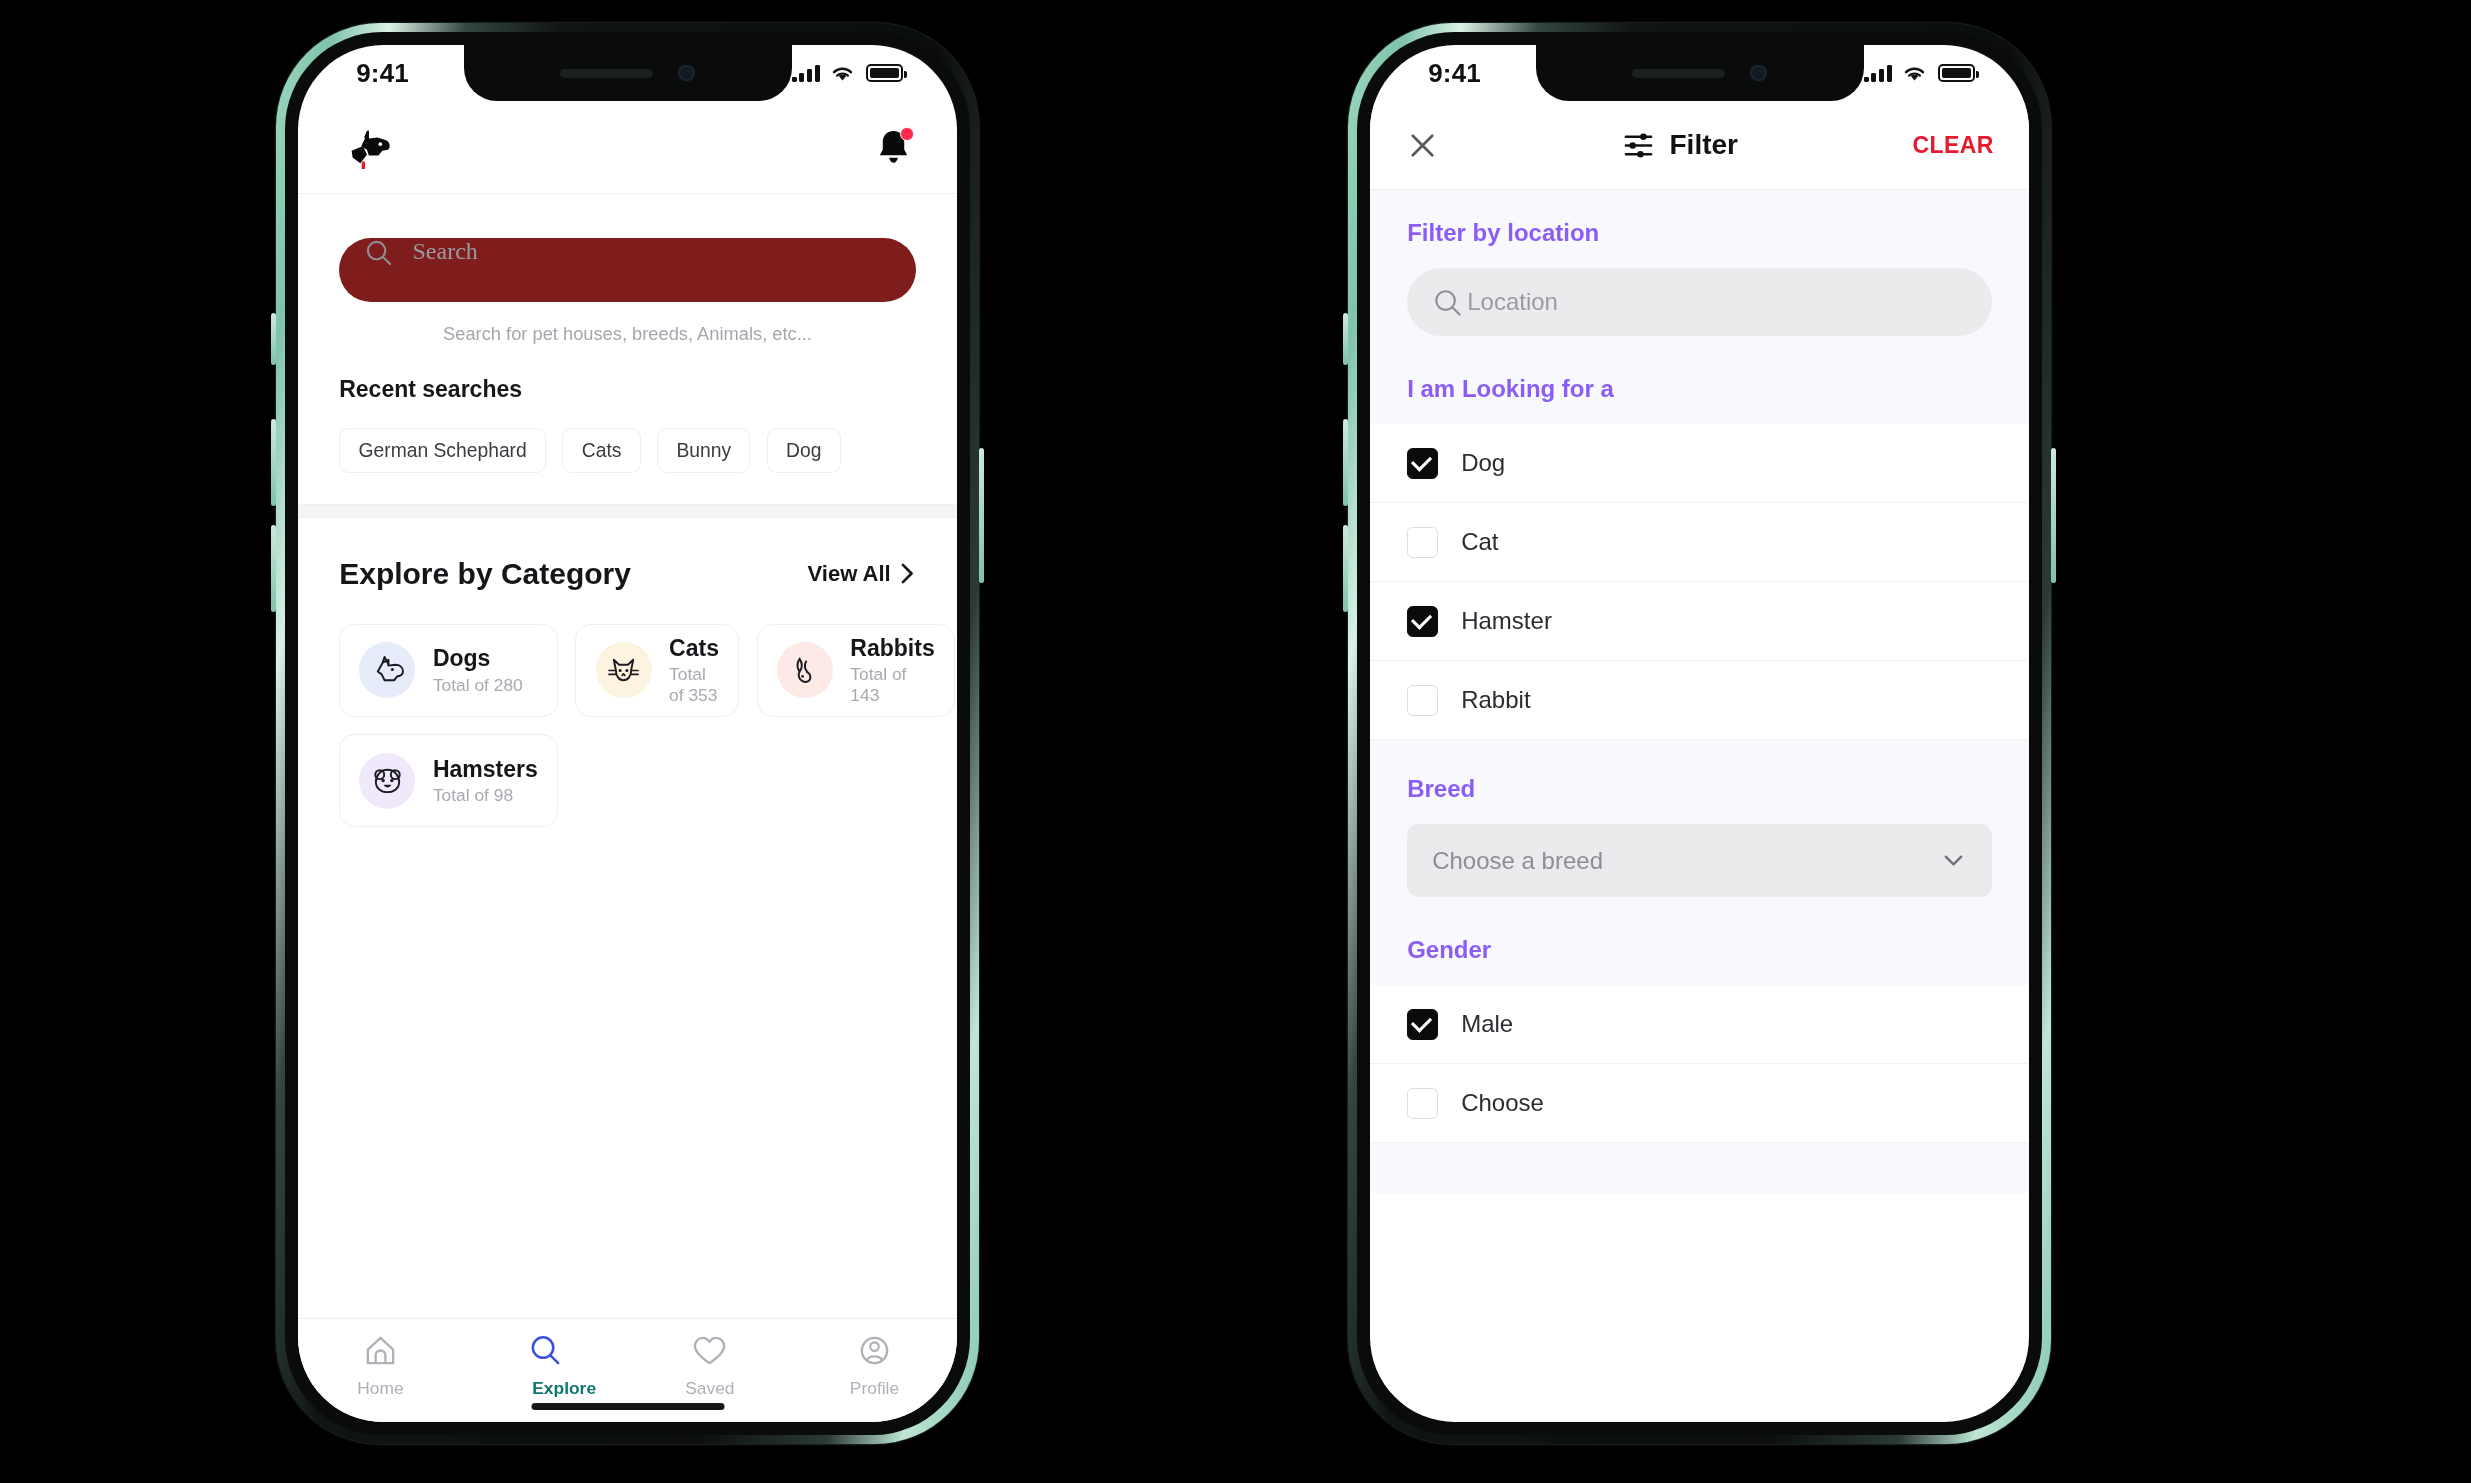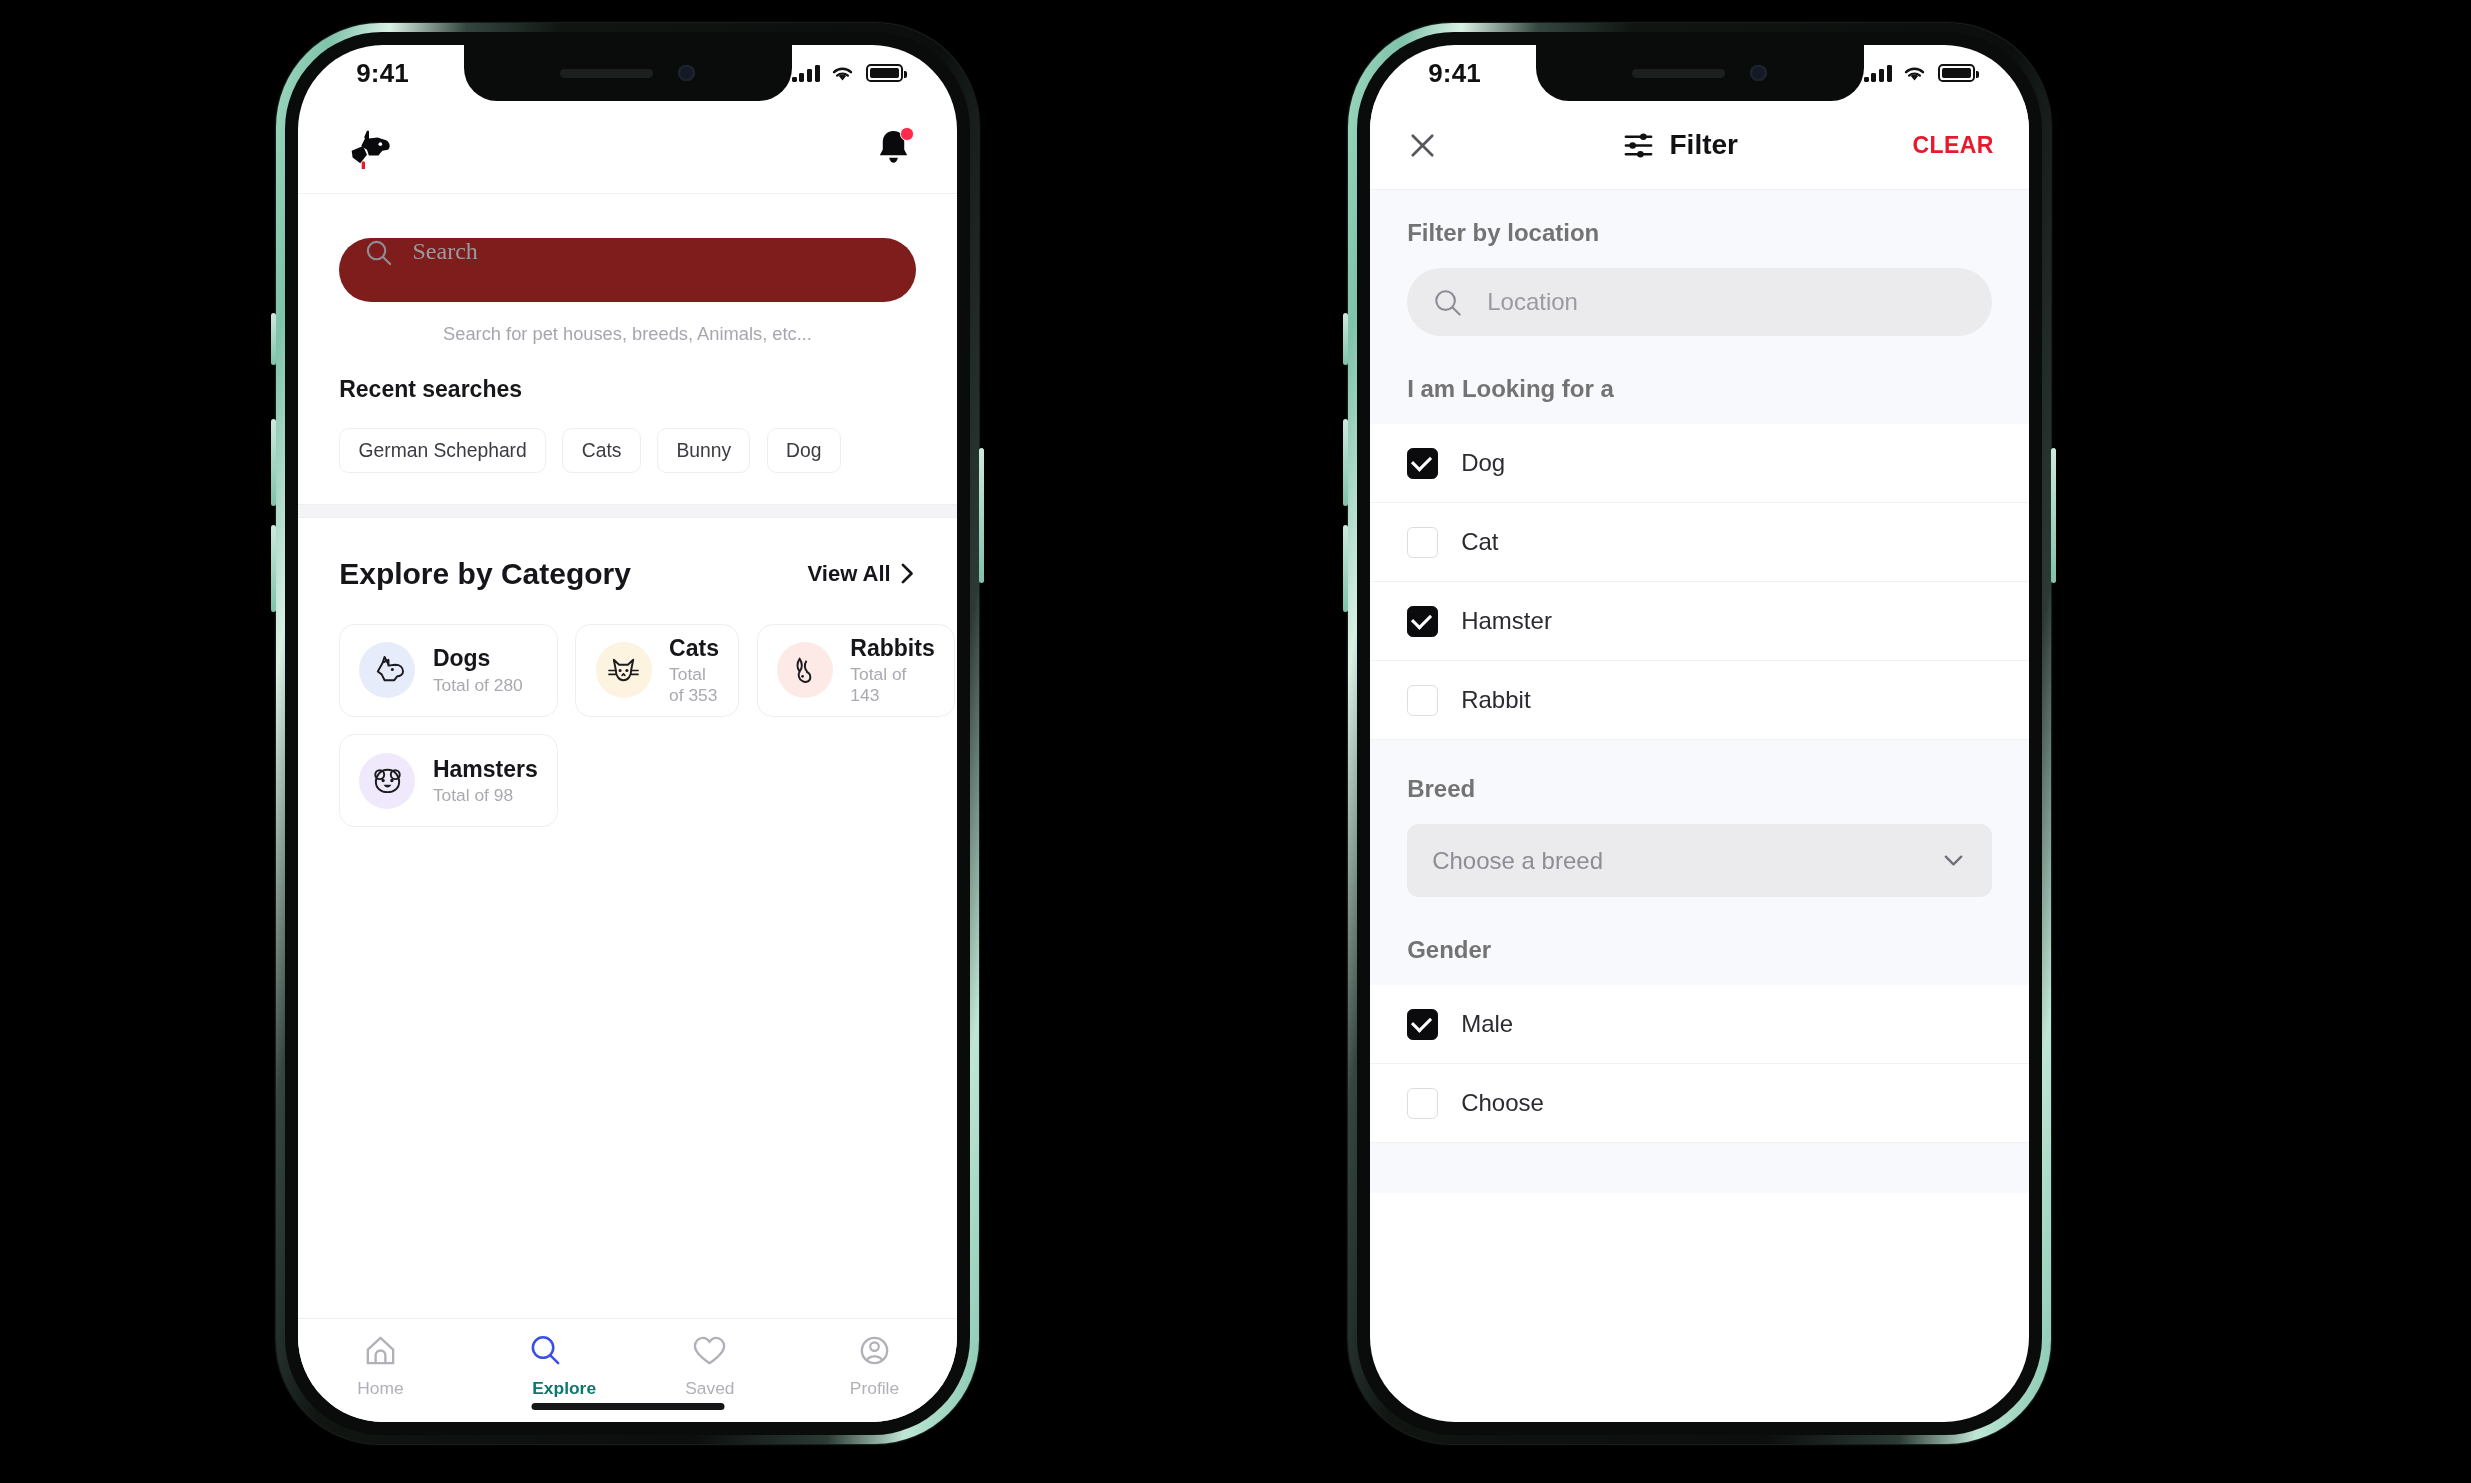--- a/index.html
+++ b/index.html
@@ -126,22 +126,22 @@
   .filter-header {
     height: 89px; display:flex; align-items:center; padding: 0 35px;
     background:#fff; border-bottom: 1px solid #f0f0f3; gap: 39px;
   }
   .fh-left { width: 87px; display:flex; align-items:center; }
   .fh-center { flex:1; display:flex; align-items:center; justify-content:center; gap: 14.5px; }
   .fh-title { font-size: 28px; font-weight: 700; color:#121215; }
   .fh-right { width: 126px; text-align:right; font-size: 23px; font-weight: 700; letter-spacing:0.4px; }
 
   .filter-body { background:#f8f9fc; }
-  .sec-title { font-size: 24px; font-weight: 700; color:#737373; padding: 29px 37px 0; }
-  .loc-box { height: 68px; margin: 21px 37px 0; border-radius: 34px; background:#ebebee; display:flex; align-items:center; gap: 24px; padding: 0 25px; }
+  .sec-title { font-size: 24px; font-weight: 700; color:#8b5cf6; padding: 29px 37px 0; }
+  .loc-box { height: 68px; margin: 21px 37px 0; border-radius: 34px; background:#ebebee; display:flex; align-items:center; gap: 4px; padding: 0 25px; }
   .loc-box .ph { font-size: 24px; color:#9a9aa2; }
 
   .opt-row {
     height: 79px; background:#fff; display:flex; align-items:center; gap: 23px;
     padding: 0 37px; border-bottom:1px solid #f1f1f4;
   }
   .opt-label { font-size: 24px; color:#2b2b31; }
   .cbox { width: 31px; height: 31px; border-radius: 5.8px; border: 1.9px solid #dcdce2; background:#fff; flex:0 0 auto; display:flex; align-items:center; justify-content:center;}
   .cbox.on { background:#0b0b0d; border-color:#0b0b0d; }
   .cbox.on::after { content:''; width: 15.4px; height: 8.7px; border-left: 3.4px solid #fff; border-bottom: 3.4px solid #fff; transform: rotate(-45deg) translate(1px,-1.9px); }

